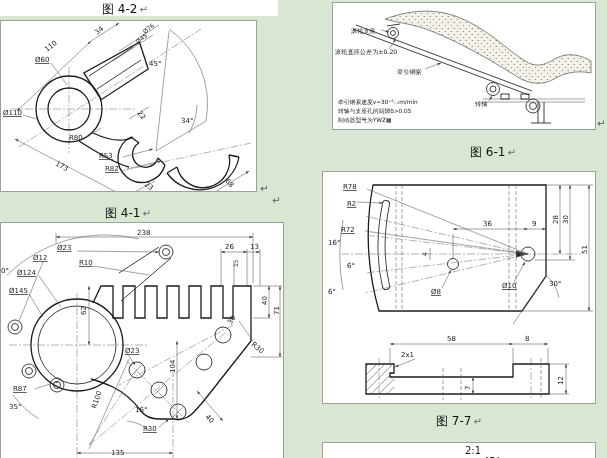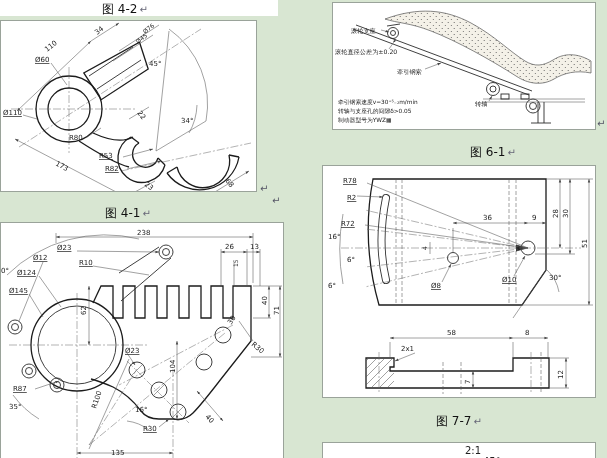--- a/index.html
+++ b/index.html
@@ -250,21 +250,21 @@
         <text class="note" x="5" y="119">制动器型号为YWZ▦</text>
       </g>
     </svg>
   </div>
 
   <div class="caption" style="left:436px;top:144px;margin-left:34px;">
     <span>图 6-1</span><span class="pilcrow">↵</span>
   </div>
   <span class="pmark" style="left:597px;top:118px;">↵</span>
 
-  <div class="panel" style="left:322px;top:165px;width:274px;height:233px;">
+  <div class="panel" style="left:322px;top:171px;width:274px;height:233px;">
     <svg width="272" height="231" viewBox="0 0 272 231">
       <defs>
         <clipPath id="hcl">
             <rect x="43" y="192" width="28" height="30"></rect>
           </clipPath>
       </defs>
       <g>
         <path class="ol" d="M 50,13 H 223 V 104 L 199,139 H 56 Q 38,76 50,13 Z"></path>
         <path d="M 63,32 Q 54,76 63,114" stroke="#333" stroke-width="8" fill="none" stroke-linecap="round"></path>
         <path d="M 63,32 Q 54,76 63,114" stroke="#ffffff" stroke-width="6.2" fill="none" stroke-linecap="round"></path>

